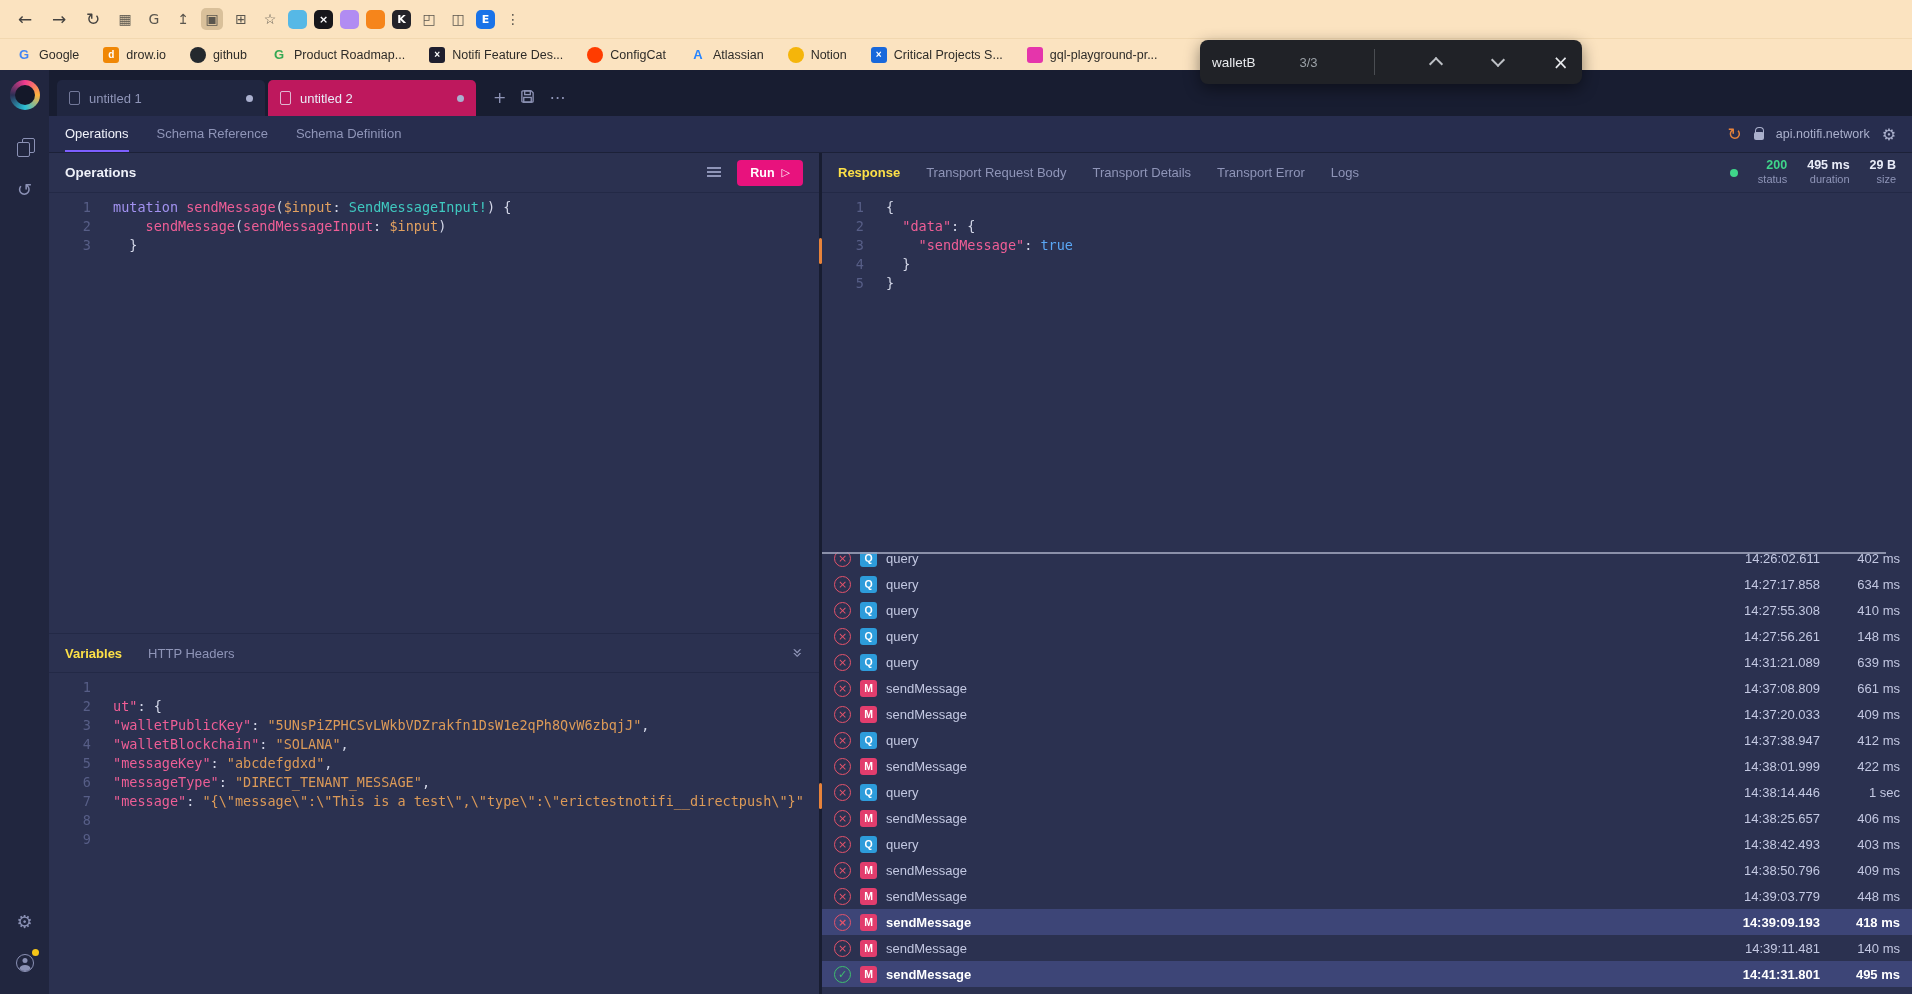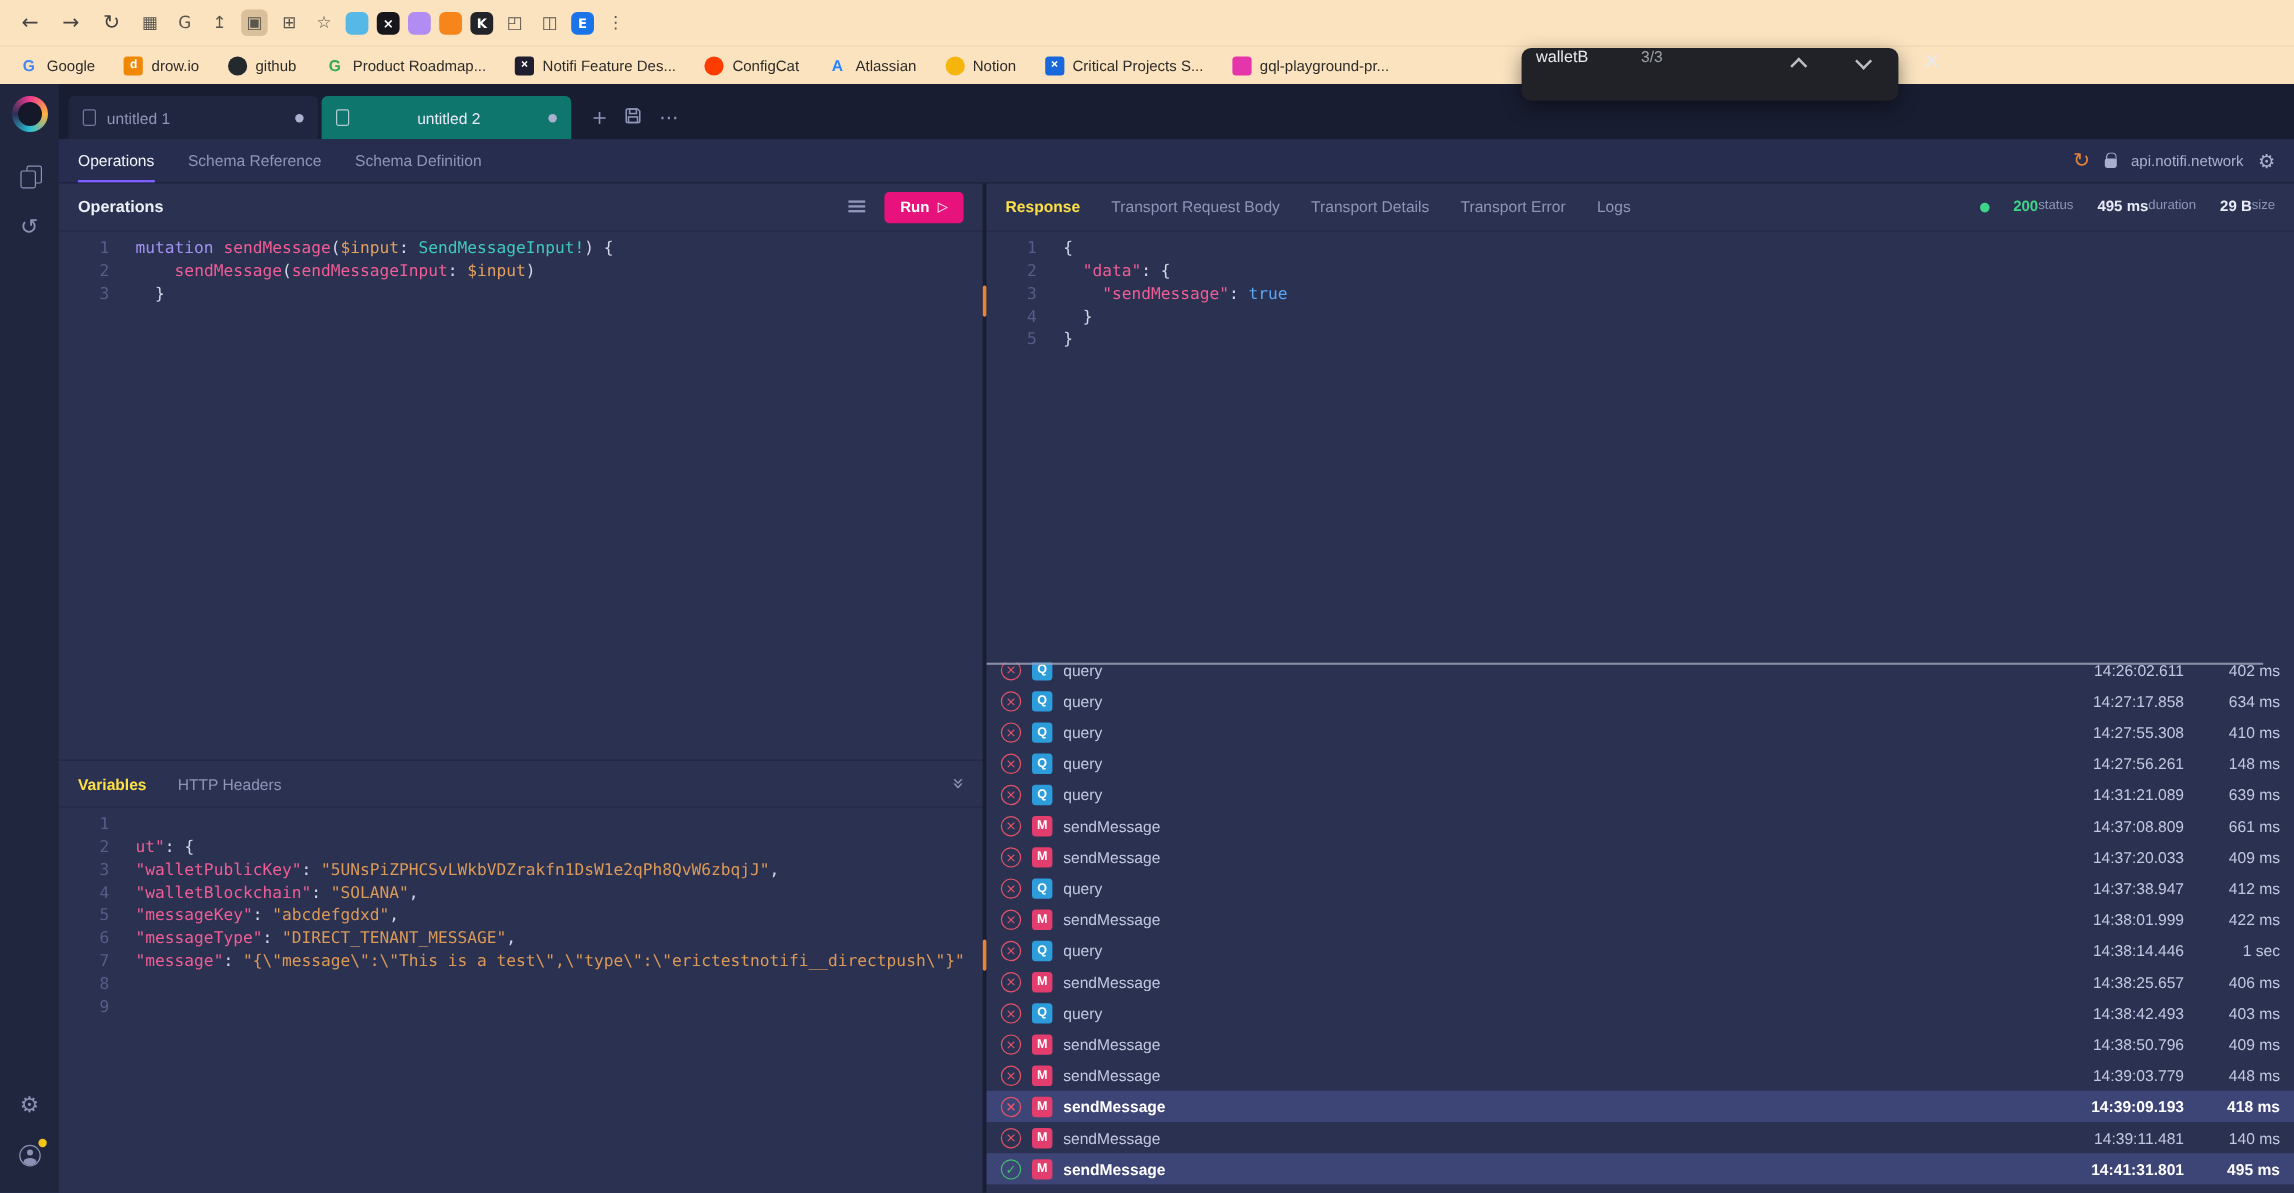--- a/index.html
+++ b/index.html
@@ -24,21 +24,21 @@
   .ext-row{display:flex; align-items:center; gap:7px;}
   .ext{font-family:"DejaVu Sans",sans-serif; width:22px; height:22px; display:flex; align-items:center; justify-content:center; font-size:14px; color:#5a564e; cursor:pointer;}
   .ext.boxed{background:#d9c09a; border-radius:5px;}
   .ext.chip{width:19px; height:19px; border-radius:5px; color:#fff; font-size:11px; font-weight:bold;}
   .bookmarks{height:32px; display:flex; align-items:center; padding:0 16px; gap:24px; border-top:1px solid #f2d8b0;}
   .bookmark{display:flex; align-items:center; gap:7px; font-size:12.5px; color:#2e2c28; cursor:pointer; white-space:nowrap;}
   .bm-ico{width:16px; height:16px; border-radius:3px; display:flex; align-items:center; justify-content:center; font-size:10px; font-weight:bold; flex-shrink:0;}
   .bm-ico.round{border-radius:50%;}
   .bm-ico.bare{font-size:13px; font-weight:bold;}
   
-  .findbar{position:absolute; top:40px; right:330px; width:314px; height:44px; background:#202227; border-radius:8px; box-shadow:0 5px 16px rgba(0,0,0,.45); display:flex; padding:0 12px; z-index:60; color:#e8eaed;gap:44px;}
+  .findbar{position:absolute; top:40px; right:330px; width:382px; height:44px; background:#202227; border-radius:8px; box-shadow:0 5px 16px rgba(0,0,0,.45); display:flex; align-items:center; padding:0 12px; z-index:60; color:#e8eaed;gap:44px;}
   .find-q{flex:1; font-size:13.5px;}
   .find-count{color:#9aa0a6; font-size:13px; padding-right:12px;}
   .find-sep{width:1px; height:26px; background:#4a4d52; margin-right:8px;}
   .chev{width:26px; height:26px; cursor:pointer;}
   .chev::before{content:''; display:block; width:8px; height:8px; border-left:2px solid #bdc1c6; border-top:2px solid #bdc1c6; transform:rotate(45deg); margin:10px auto 0;}
   .chev.down::before{transform:rotate(225deg); margin-top:6px;}
   .find-close{font-family:"DejaVu Sans",sans-serif; font-size:19px; width:26px; text-align:center; cursor:pointer; color:#e8eaed;}
 
   
   .app{flex:1; display:flex; min-height:0; background:#2b3150;}
@@ -51,21 +51,21 @@
   .docs-ic::after{content:''; position:absolute; left:2px; top:5px; width:11px; height:13px; border:1.5px solid #8b91b5; border-radius:2px; background:#21263f;}
   .spacer{flex:1;}
   .person{width:18px; height:18px; border:1.5px solid #8b91b5; border-radius:50%; position:relative; overflow:hidden;}
   .person::before{content:''; position:absolute; top:3px; left:50%; transform:translateX(-50%); width:5px; height:5px; border-radius:50%; background:#8b91b5;}
   .person::after{content:''; position:absolute; top:9.5px; left:50%; transform:translateX(-50%); width:11px; height:7px; border-radius:50% 50% 0 0; background:#8b91b5;}
   .notif-dot{position:absolute; top:3px; right:3px; width:7px; height:7px; border-radius:50%; background:#f5c518;}
 
   .main{flex:1; display:flex; flex-direction:column; min-width:0;}
   .doctabs{height:46px; background:#181d31; display:flex; align-items:flex-end; padding-left:8px; gap:3px; flex-shrink:0;}
   .doctab{height:36px; width:208px; background:#202640; display:flex; align-items:center; padding:0 12px; gap:9px; color:#8f95b8; font-size:13px; border-radius:5px 5px 0 0; cursor:pointer;}
-  .doctab.active{background:#0f766e; color:#e9ebf7;text-align:center;}
+  .doctab.active{background:#be185d; color:#e9ebf7;}
   .doc-ico{width:11px; height:14px; border:1.3px solid currentColor; border-radius:2px; opacity:.75; flex-shrink:0;}
   .doctab-label{flex:1; white-space:nowrap; overflow:hidden;}
   .dirty-dot{width:7px; height:7px; border-radius:50%; background:#aab0cf; flex-shrink:0;}
   .tab-actions{display:flex; align-items:center; gap:14px; margin:0 0 9px 14px; color:#8f95b8;}
   .tab-act{font-family:"DejaVu Sans",sans-serif; font-size:16px; cursor:pointer; line-height:1;}
 
   .navbar{height:37px; background:#272d4e; display:flex; align-items:center; padding:0 16px; border-bottom:1px solid #1c2138; flex-shrink:0;}
   .nav-tabs{display:flex; height:100%;}
   .nav-tab{margin-right:28px; font-size:13px; color:#8f95b8; display:flex; align-items:center; border-bottom:2px solid transparent; cursor:pointer;}
   .nav-tab.active{color:#f0f2fa; border-bottom-color:var(--accent-purple);}
@@ -100,21 +100,21 @@
   .tok-bool{color:#5aa7f5;} .tok-pn{color:#d3d7e8;} .tok-ghost{color:#6e749a; cursor:pointer;}
 
   .panel-tabs{display:flex; gap:26px; align-items:center;}
   .panel-tab{font-size:13px; color:#8f95b8; cursor:pointer; white-space:nowrap;}
   .panel-tab.active{color:#fde047; font-weight:700;}
   .vars-header{border-top:1px solid #232946;}
   .collapse-ic{font-family:"DejaVu Sans",sans-serif; margin-left:auto; color:#8f95b8; font-size:17px; transform:rotate(90deg); cursor:pointer;}
 
   .stats{margin-left:auto; display:flex; align-items:center; gap:20px;}
   .status-dot{width:8px; height:8px; border-radius:50%; background:var(--status-green);}
-  .stat{display:flex; flex-direction:row; line-height:1.25;}
+  .stat{display:flex; flex-direction:column; align-items:flex-end; line-height:1.25;}
   .stat-val{font-size:12.5px; font-weight:700; color:#e9ecf8;}
   .stat-val.green{color:var(--status-green);}
   .stat-label{font-size:11px; color:#8f95b8;}
 
   .history{flex:1; position:relative; overflow:hidden;}
   .history::before{content:''; position:absolute; top:0; left:0; right:26px; height:2px; background:#9ca1b8; opacity:.85; z-index:5;}
   .hrow{height:26px; display:flex; align-items:center; padding:0 12px; font-size:13px; color:#c3c8e2; cursor:pointer;}
   .hrow.partial{margin-top:-7px;}
   .hrow.selected{background:#3d4577; color:#fff; font-weight:600;}
   .hstat{font-family:"DejaVu Sans",sans-serif; width:17px; height:17px; border-radius:50%; display:flex; align-items:center; justify-content:center; font-size:11px; margin-right:9px; flex-shrink:0;}

